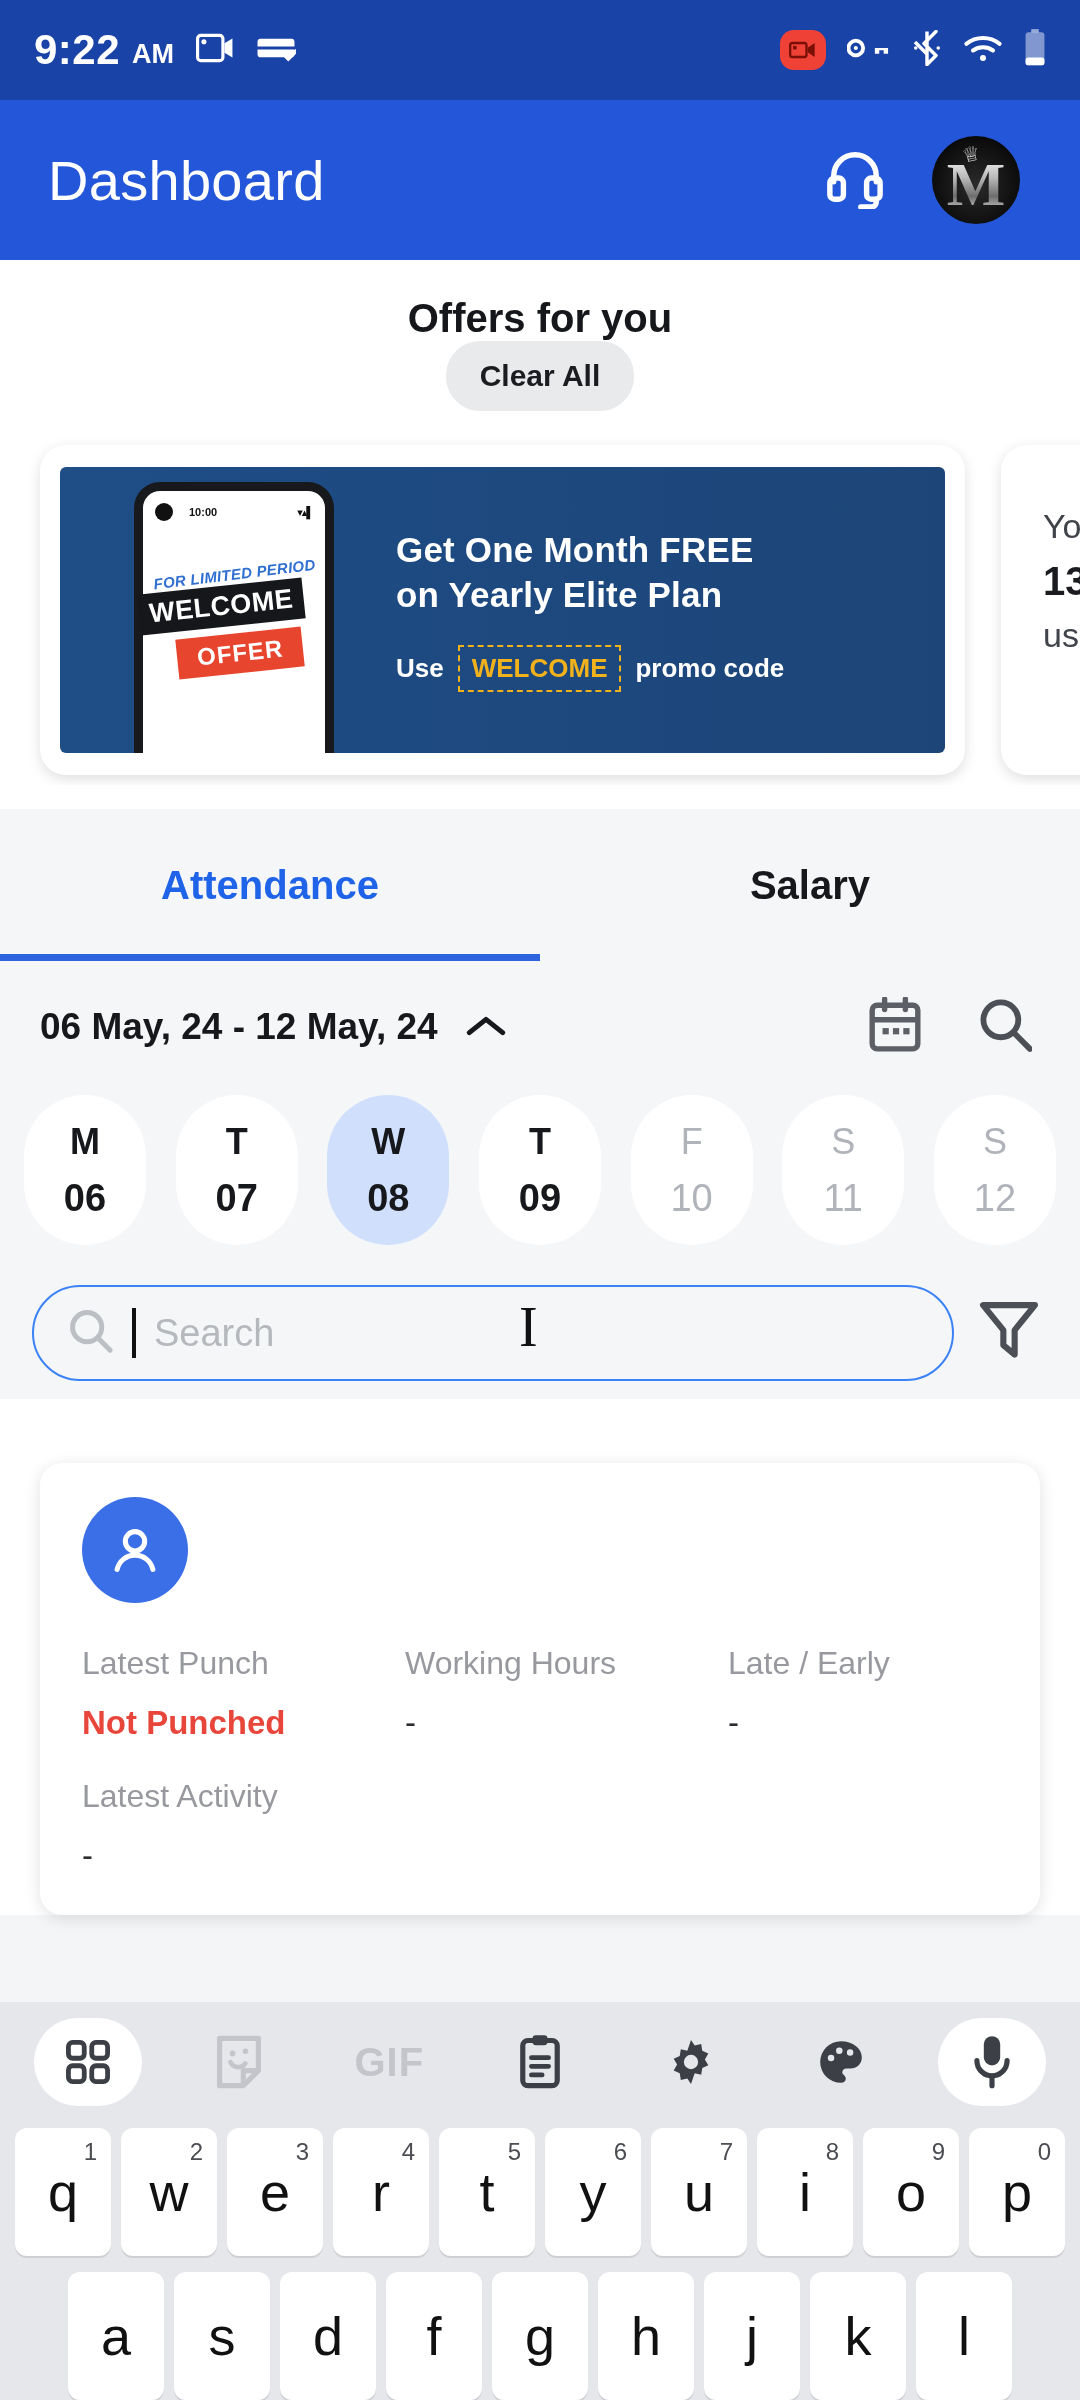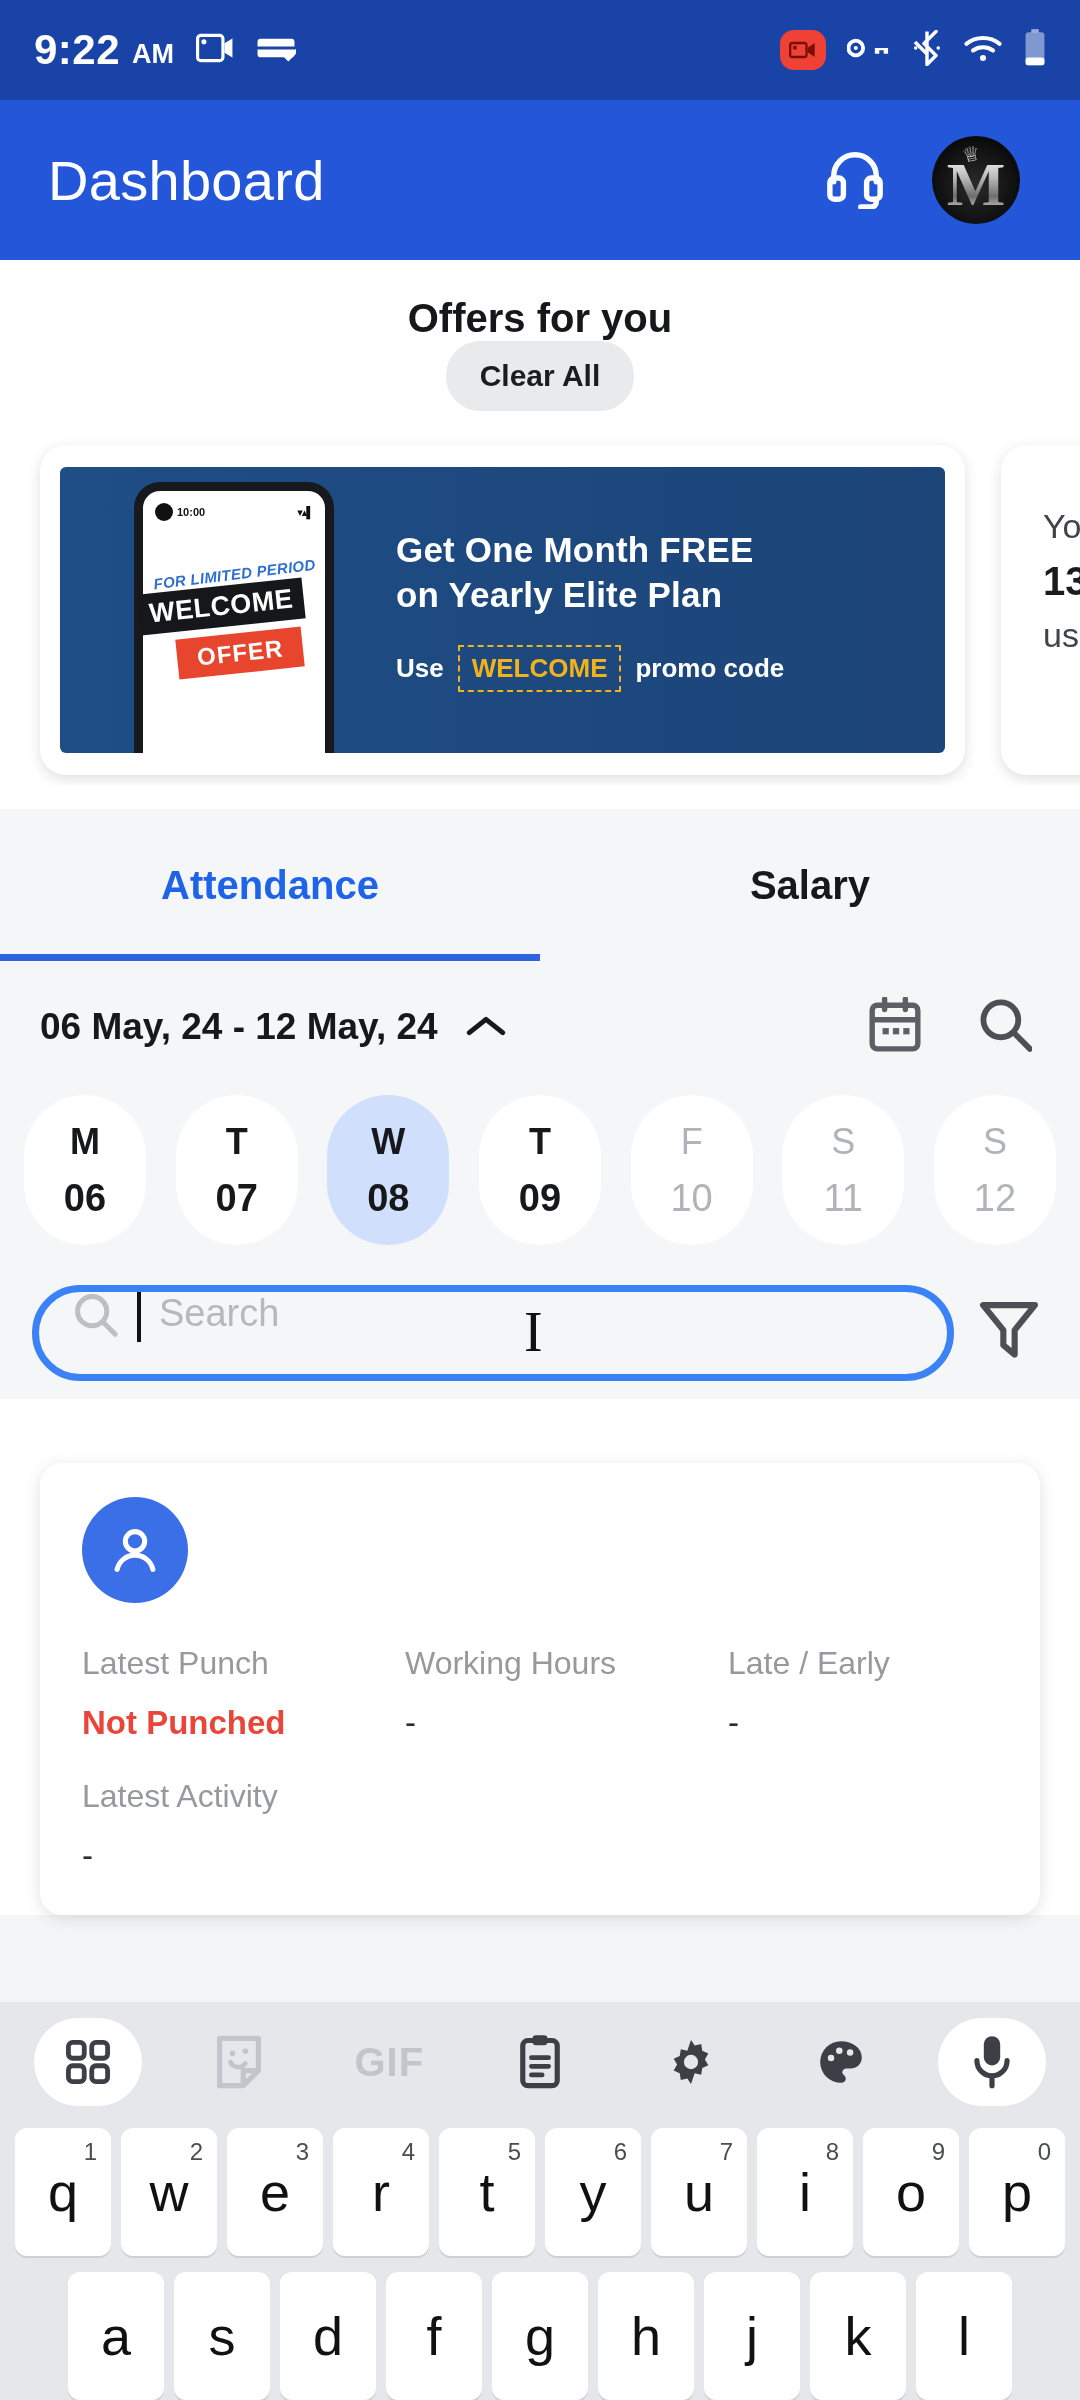--- a/index.html
+++ b/index.html
@@ -78,21 +78,21 @@
     background: linear-gradient(90deg,#1f4d86 0%, #1d4a81 38%, #1d4578 100%);
     display:flex; align-items:center; overflow:hidden; position:relative;
   }
   .phone-mock {
     width: 200px; height: 300px; margin-left: 74px; margin-top: 44px;
     background:#fff; border: 9px solid #17191c; border-radius: 26px 26px 6px 6px;
     position:relative; flex:0 0 auto;
   }
   .pm-bar { display:flex; align-items:center; justify-content:space-between; padding:12px 12px 0 12px; }
   .pm-cam { width:18px;height:18px;border-radius:50%;background:#111; }
-  .pm-time { font-size:11px; font-weight:700; color:#111; margin-left:4px; margin-right:auto;}
+  .pm-time { font-size:11px; font-weight:700; color:#111; margin-left:16px; margin-right:auto;}
   .pm-sig { font-size:11px; color:#111; letter-spacing:-1px;}
   .pm-limited {
     color:#2f6fd0; font-size:15px; font-weight:800; font-style:italic;
     transform: rotate(-7deg); margin: 44px 0 0 10px; letter-spacing:.3px;
   }
   .pm-welcome {
     background:#15171b; color:#fff; font-size:27px; font-weight:800;
     padding: 5px 10px; transform: rotate(-6deg); margin: 4px 0 0 -4px;
     display:inline-block; letter-spacing:.5px;
   }
@@ -146,22 +146,22 @@
     gap: 14px; cursor:pointer;
   }
   .day.selected { background:#cfdffc; }
   .day.dim .dname, .day.dim .dnum { color:#b0b3b9; font-weight:400; }
   .dname { font-size: 36px; font-weight:700; color:#17181b; }
   .dnum  { font-size: 38px; font-weight:700; color:#17181b; }
 
   
   .search-row { display:flex; align-items:center; gap:24px; padding: 40px 40px 0 32px; }
   .search-box {
-    flex:1; height: 96px; border-radius: 52px; border: 7px solid #3b82f6;
-    background:#f5f6f8; display:flex; padding: 0 34px; gap:18px;
+    flex:1; height: 96px; border-radius: 52px; border: 2px solid #3b82f6;
+    background:#f5f6f8; display:flex; align-items:center; padding: 0 34px; gap:18px;
     position:relative;
   }
   .caret { width:4px; height:50px; background:#111; }
   .search-ph { font-size: 38px; color:#b5b8bd; }
   .ibeam {
     position:absolute; left: 485px; top: 12px; color:#111; font-size:56px;
     font-family:"Liberation Serif", serif; line-height:1;
   }
 
   

